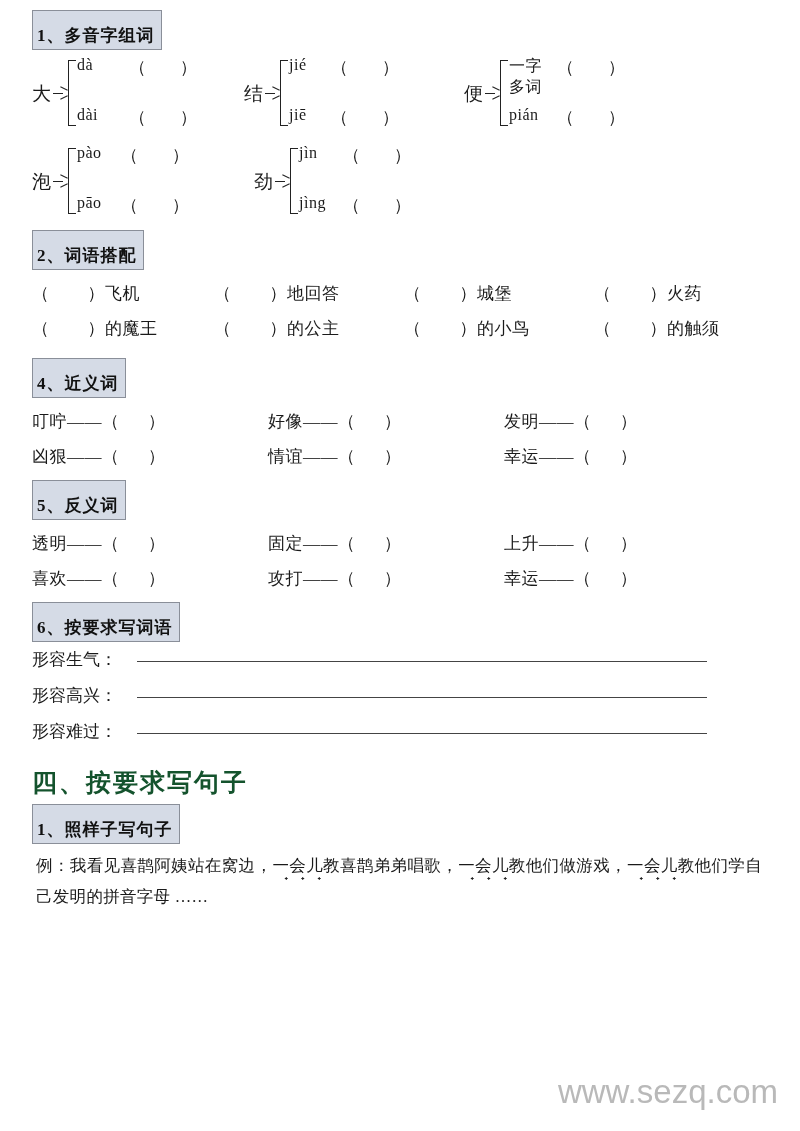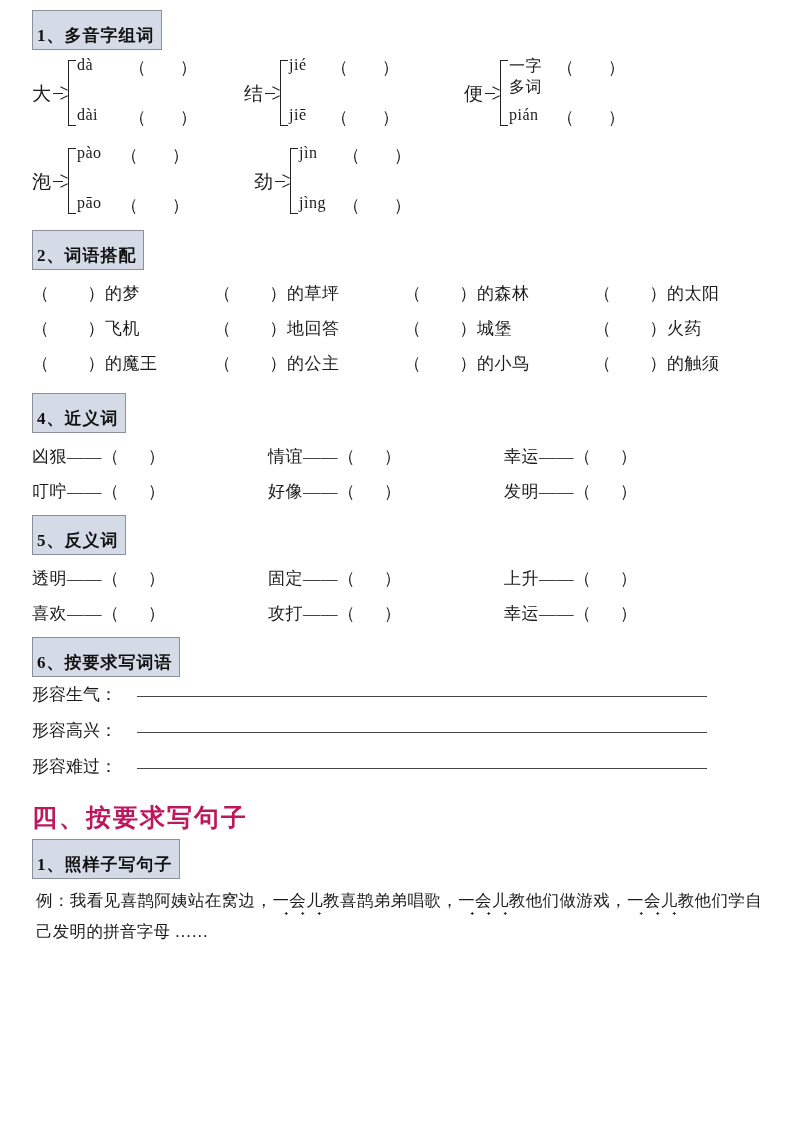--- a/index.html
+++ b/index.html
@@ -34,21 +34,21 @@
     line-height: 22px;
     letter-spacing: 1px;
     color: #111;
     font-family: Liberation Serif, serif;
   }
   .chip-wrap { margin: 0 0 6px 32px; }
 
   
   .bluehead {
     margin: 0 0 4px 32px;
-    color: #be185d;
+    color: #14532d;
     font-size: 25px;
     font-weight: 700;
     letter-spacing: 2px;
     line-height: 34px;
     font-family: "Liberation Serif", "DejaVu Serif", serif;
   }
 
   
   .poly-row {
     position: relative;
@@ -338,32 +338,31 @@
           <span class="pinyin" style="width:44px">jìng</span>
           <span class="paren">（        ）</span>
         </span>
       </span>
     </div>
   </div>
 
   <div class="chip-wrap">
     <span class="chip">2、词语搭配</span>
   </div>
-  <div class="exline"><span style="display:inline-block;width:182px">（        ）的梦</span><span style="display:inline-block;width:190px">（        ）的草坪</span><span style="display:inline-block;width:190px">（        ）的森林</span><span style="display:inline-block">（        ）的太阳</span></div>
   <div class="exline"><span style="display:inline-block;width:182px">（        ）飞机</span><span style="display:inline-block;width:190px">（        ）地回答</span><span style="display:inline-block;width:190px">（        ）城堡</span><span style="display:inline-block">（        ）火药</span></div>
   <div class="exline"><span style="display:inline-block;width:182px">（        ）的魔王</span><span style="display:inline-block;width:190px">（        ）的公主</span><span style="display:inline-block;width:190px">（        ）的小鸟</span><span style="display:inline-block">（        ）的触须</span></div>
 
   <div class="spacer-6"></div>
 
   <div class="spacer-6"></div>
   <div class="chip-wrap">
     <span class="chip">4、近义词</span>
   </div>
+  <div class="exline"><span style="display:inline-block;width:236px">叮咛——（      ）</span><span style="display:inline-block;width:236px">好像——（      ）</span><span style="display:inline-block">发明——（      ）</span></div>
   <div class="exline"><span style="display:inline-block;width:236px">凶狠——（      ）</span><span style="display:inline-block;width:236px">情谊——（      ）</span><span style="display:inline-block">幸运——（      ）</span></div>
-  <div class="exline"><span style="display:inline-block;width:236px">叮咛——（      ）</span><span style="display:inline-block;width:236px">好像——（      ）</span><span style="display:inline-block">发明——（      ）</span></div>
 
   <div class="spacer-6"></div>
   <div class="chip-wrap">
     <span class="chip">5、反义词</span>
   </div>
   <div class="exline"><span style="display:inline-block;width:236px">透明——（      ）</span><span style="display:inline-block;width:236px">固定——（      ）</span><span style="display:inline-block">上升——（      ）</span></div>
   <div class="exline"><span style="display:inline-block;width:236px">喜欢——（      ）</span><span style="display:inline-block;width:236px">攻打——（      ）</span><span style="display:inline-block">幸运——（      ）</span></div>
 
   <div class="spacer-6"></div>
   <div class="chip-wrap">
@@ -384,13 +383,14 @@
 
   <div class="spacer-10"></div>
   <div class="bluehead">四、按要求写句子</div>
 
   <div class="chip-wrap">
     <span class="chip">1、照样子写句子</span>
   </div>
 
   <div class="example"><span>例：我看见喜鹊阿姨站在窝边，</span><span class="dotted">一会儿</span><span>教喜鹊弟弟唱歌，</span><span class="dotted">一会儿</span><span>教他们做游戏，</span><span class="dotted">一会儿</span><span>教他们学自己发明的拼音字母 ……</span></div>
 
+  <div class="watermark">www.sezq.com</div>
 </div>
 
 </body></html>

